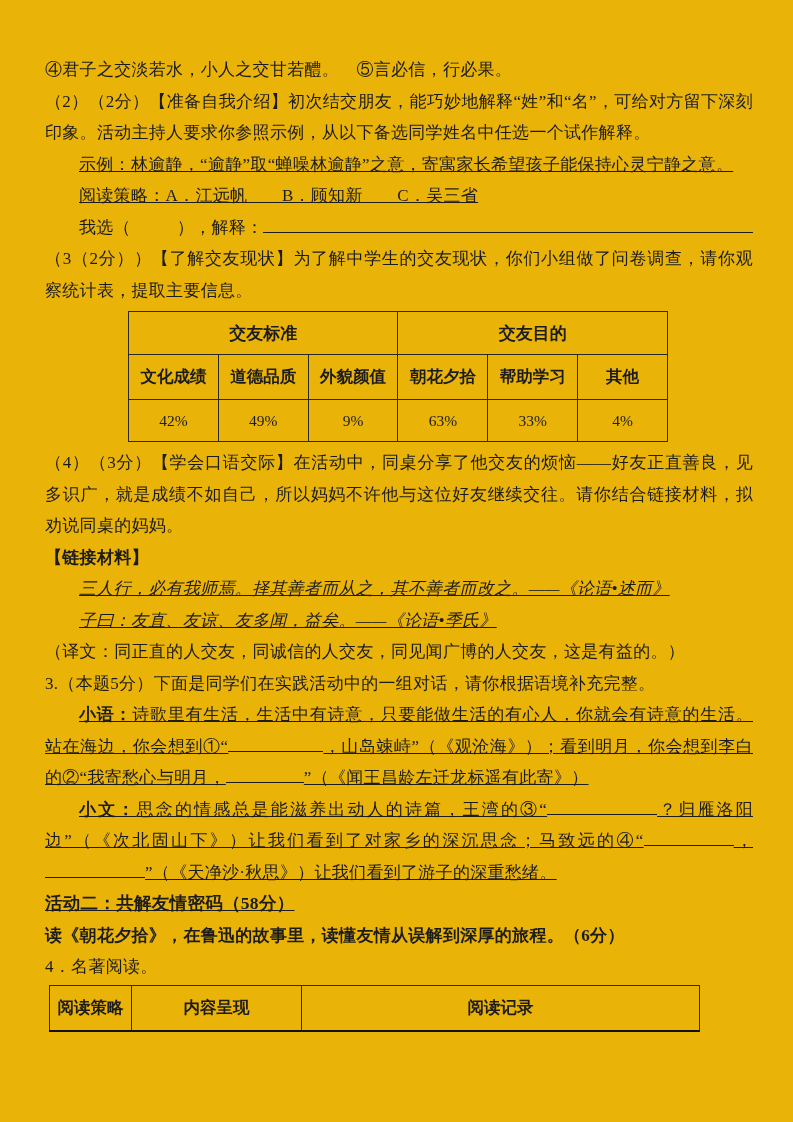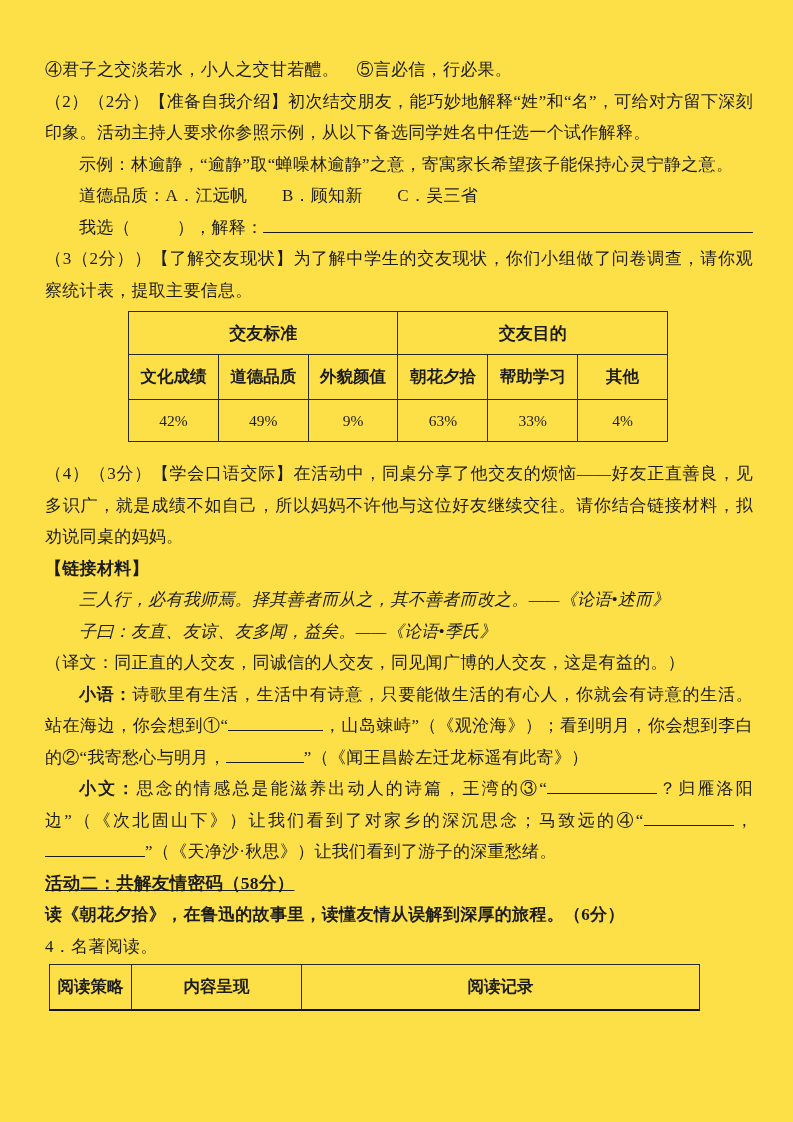--- a/index.html
+++ b/index.html
@@ -1,55 +1,55 @@
 <!DOCTYPE html>
 <html><head>
 <meta charset="utf-8">
 <style>
   html, body { margin: 0; padding: 0; background: #ffffff; }
   .page {
     position: relative;
     width: 793px;
     height: 1122px;
     box-sizing: border-box;
-    background: #fde047;
+    background: #eab308;
     padding: 54px 40px 0 45px;
     font-family: "Liberation Serif", "DejaVu Serif", serif;
     color: #1c1c1c;
     overflow: hidden;
   }
   p.ln {
     margin: 0;
     font-size: 17px;
     line-height: 31.5px;
     text-align: justify;
     letter-spacing: 0.3px;
   }
-  .indent { text-indent: 2em; }
+  .indent { text-indent: 2em; text-decoration: underline; }
   .bold { font-weight: bold; }
   .kai { font-style: italic; }
   .center { text-align: center; text-indent: 0; }
   .blank {
     display: inline-block;
     border-bottom: 1px solid #1c1c1c;
     height: 14px;
     vertical-align: baseline;
   }
   .w95  { width: 95px; }
   .w78  { width: 78px; }
   .w110 { width: 110px; }
   .w90  { width: 90px; }
   .w100 { width: 100px; }
   .paren-gap { display: inline-block; width: 46px; }
   .choose-line { display: flex; align-items: baseline; padding-left: 2em; text-indent: 0; }
   .choose-line .fixed { white-space: nowrap; flex: 0 0 auto; }
   .choose-line .grow-blank { flex: 1 1 auto; border-bottom: 1px solid #1c1c1c; height: 14px; }
   table.stats {
     border-collapse: collapse;
-    margin: 5px 0 16px 83px;
+    margin: 5px 0 5px 83px;
     width: 540px;
     table-layout: fixed;
   }
   table.stats td {
     border: 1px solid #2a2a2a;
     text-align: center;
     vertical-align: middle;
     font-size: 16.5px;
     padding: 0;
   }
@@ -77,21 +77,21 @@
 <body>
 
 <div class="page">
 
   <p class="ln"><span>④君子之交淡若水，小人之交甘若醴。　⑤言必信，行必果。</span></p>
 
   <p class="ln"><span>（2）（2分）【准备自我介绍】初次结交朋友，能巧妙地解释“姓”和“名”，可给对方留下深刻印象。活动主持人要求你参照示例，从以下备选同学姓名中任选一个试作解释。</span></p>
 
   <p class="ln indent"><span>示例：林逾静，“逾静”取“蝉噪林逾静”之意，寄寓家长希望孩子能保持心灵宁静之意。</span></p>
 
-  <p class="ln indent"><span>道德品质：A．江远帆　　B．顾知新　　C．吴三省</span></p>
+  <p class="ln indent"><span>阅读策略：A．江远帆　　B．顾知新　　C．吴三省</span></p>
 
   <p class="ln choose-line">
       <span class="fixed">我选（</span>
       <span class="paren-gap"></span>
       <span class="fixed">），解释：</span>
       <span class="grow-blank"></span>
     </p>
 
   <p class="ln"><span>（3（2分））【了解交友现状】为了解中学生的交友现状，你们小组做了问卷调查，请你观察统计表，提取主要信息。</span></p>
 
@@ -123,20 +123,21 @@
   <p class="ln"><span>（4）（3分）【学会口语交际】在活动中，同桌分享了他交友的烦恼——好友正直善良，见多识广，就是成绩不如自己，所以妈妈不许他与这位好友继续交往。请你结合链接材料，拟劝说同桌的妈妈。</span></p>
 
   <p class="ln bold"><span>【链接材料】</span></p>
 
   <p class="ln indent kai"><span>三人行，必有我师焉。择其善者而从之，其不善者而改之。——《论语•述而》</span></p>
 
   <p class="ln indent kai"><span>子曰：友直、友谅、友多闻，益矣。——《论语•季氏》</span></p>
 
   <p class="ln"><span>（译文：同正直的人交友，同诚信的人交友，同见闻广博的人交友，这是有益的。）</span></p>
 
+  <p class="ln"><span>3.（本题5分）下面是同学们在实践活动中的一组对话，请你根据语境补充完整。</span></p>
 
   <p class="ln indent"><span class="bold">小语：</span><span>诗歌里有生活，生活中有诗意，只要能做生活的有心人，你就会有诗意的生活。站在海边，你会想到①“</span><span class="blank w95"></span><span>，山岛竦峙”（《观沧海》）；看到明月，你会想到李白的②“我寄愁心与明月，</span><span class="blank w78"></span><span>”（《闻王昌龄左迁龙标遥有此寄》）</span></p>
 
   <p class="ln indent"><span class="bold">小文：</span><span>思念的情感总是能滋养出动人的诗篇，王湾的③“</span><span class="blank w110"></span><span>？归雁洛阳边”（《次北固山下》）让我们看到了对家乡的深沉思念；马致远的④“</span><span class="blank w90"></span><span>，</span><span class="blank w100"></span><span>”（《天净沙·秋思》）让我们看到了游子的深重愁绪。</span></p>
 
   <p class="ln center bold" style="font-size:17.5px;text-decoration:underline;"><span>活动二：共解友情密码（58分）</span></p>
 
   <p class="ln bold"><span>读《朝花夕拾》，在鲁迅的故事里，读懂友情从误解到深厚的旅程。（6分）</span></p>
 
   <p class="ln"><span>4．名著阅读。</span></p>

